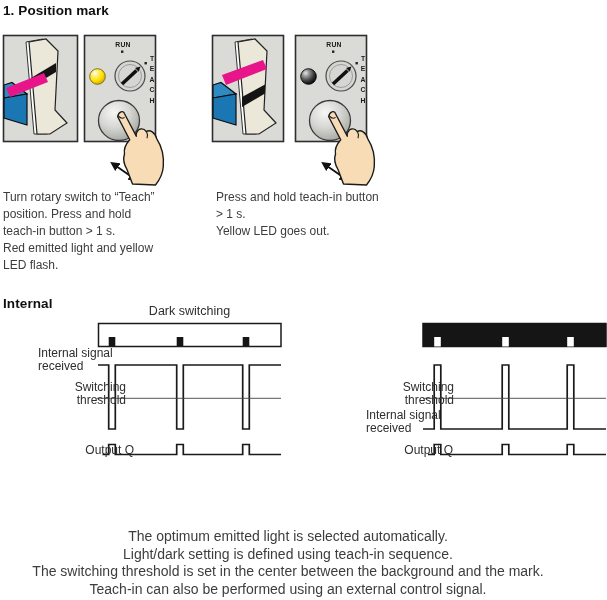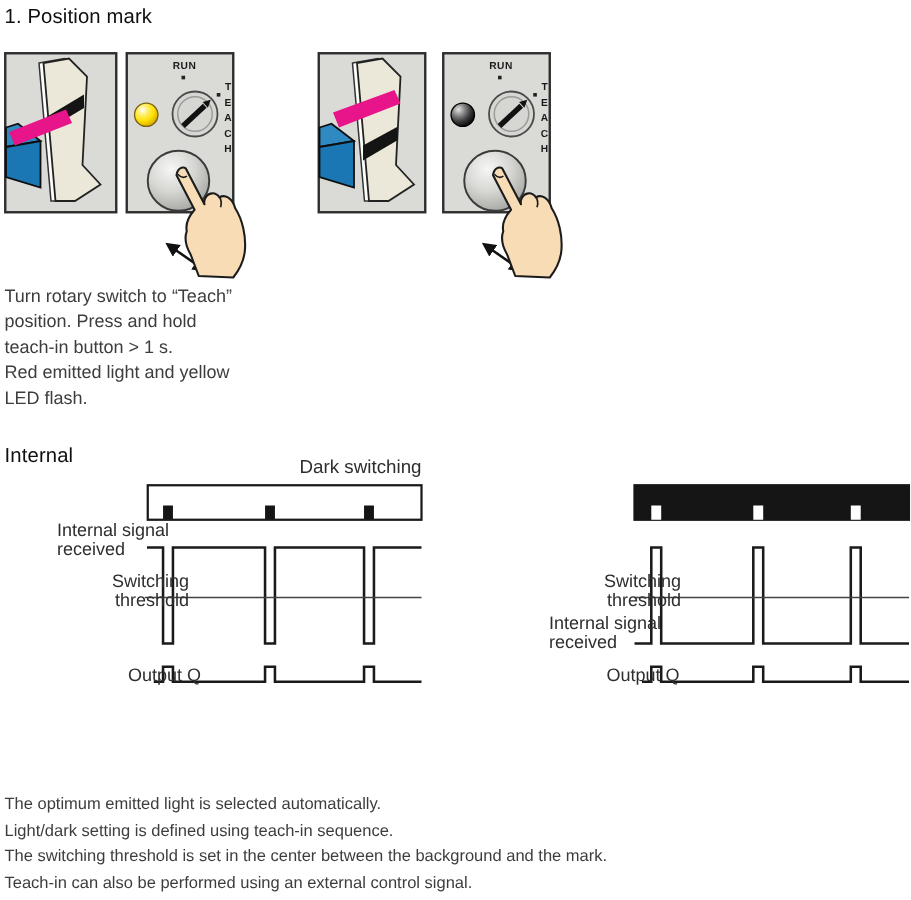--- a/index.html
+++ b/index.html
@@ -1,23 +1,23 @@
 <!DOCTYPE html>
 <html><head>
 <meta charset="utf-8">
 <style>
   html,body{margin:0;padding:0;background:#fff;}
   .page{position:relative;width:607px;height:600px;background:#ffffff;overflow:hidden;
         font-family:"Liberation Sans", sans-serif;}
   .abs{position:absolute;}
-  .h1{font-size:13.5px;font-weight:normal;color:#0f0f0f;letter-spacing:.1px;}
+  .h1{font-size:13.5px;font-weight:bold;color:#0f0f0f;letter-spacing:.1px;}
   .body-txt{font-size:12px;line-height:17px;color:#3d3d3d;white-space:pre-line;}
-  .big-txt{font-size:11px;line-height:17.5px;color:#3d3d3d;white-space:pre-line;}
+  .big-txt{font-size:14px;line-height:17.5px;color:#3d3d3d;white-space:pre-line;text-align:center;}
   .lbl{font-size:12px;line-height:13px;color:#2e2e2e;white-space:pre-line;margin-left:36px;}
-  .dlabel{font-size:12.5px;color:#2e2e2e;text-align:right;}
+  .dlabel{font-size:12.5px;color:#2e2e2e;text-align:center;}
   .runlbl{font-size:6.8px;font-weight:bold;color:#1a1a1a;text-align:center;letter-spacing:.3px;}
   .teachlbl{font-size:6.8px;font-weight:bold;color:#1a1a1a;
             writing-mode:vertical-lr;text-orientation:upright;letter-spacing:3.4px;}
   svg{position:absolute;overflow:visible;}
   .boxF{fill:#dadad7;stroke:#2e2e2e;stroke-width:1.6;}
   .wave{fill:none;stroke:#1a1a1a;stroke-width:1.7;}
 </style>
 </head>
 <body>
 
@@ -115,20 +115,23 @@
   <div class="abs runlbl" style="left:111px;top:41px;width:24px;">RUN</div>
   <div class="abs teachlbl" style="left:148.5px;top:55px;">TEACH</div>
   <div class="abs runlbl" style="left:322px;top:41px;width:24px;">RUN</div>
   <div class="abs teachlbl" style="left:359.5px;top:55px;">TEACH</div>
 
   <div class="abs body-txt" style="left:3px;top:189px;width:190px;">Turn rotary switch to “Teach”
 position. Press and hold
 teach-in button &gt; 1 s.
 Red emitted light and yellow
 LED flash.</div>
+  <div class="abs body-txt" style="left:216px;top:189px;width:195px;">Press and hold teach-in button
+&gt; 1 s.
+Yellow LED goes out.</div>
 
   <div class="abs h1" style="left:3px;top:296px;">Internal</div>
 
   <svg style="left:0;top:300px;" width="300" height="163" viewBox="0 300 300 163">
     <rect x="98.5" y="323.5" width="182.5" height="23" fill="#ffffff" stroke="#1a1a1a" stroke-width="1.5"></rect>
     <g fill="#151515">
       <rect x="108.7" y="337" width="6.6" height="9"></rect>
       <rect x="176.7" y="337" width="6.6" height="9"></rect>
       <rect x="242.7" y="337" width="6.6" height="9"></rect>
     </g>

